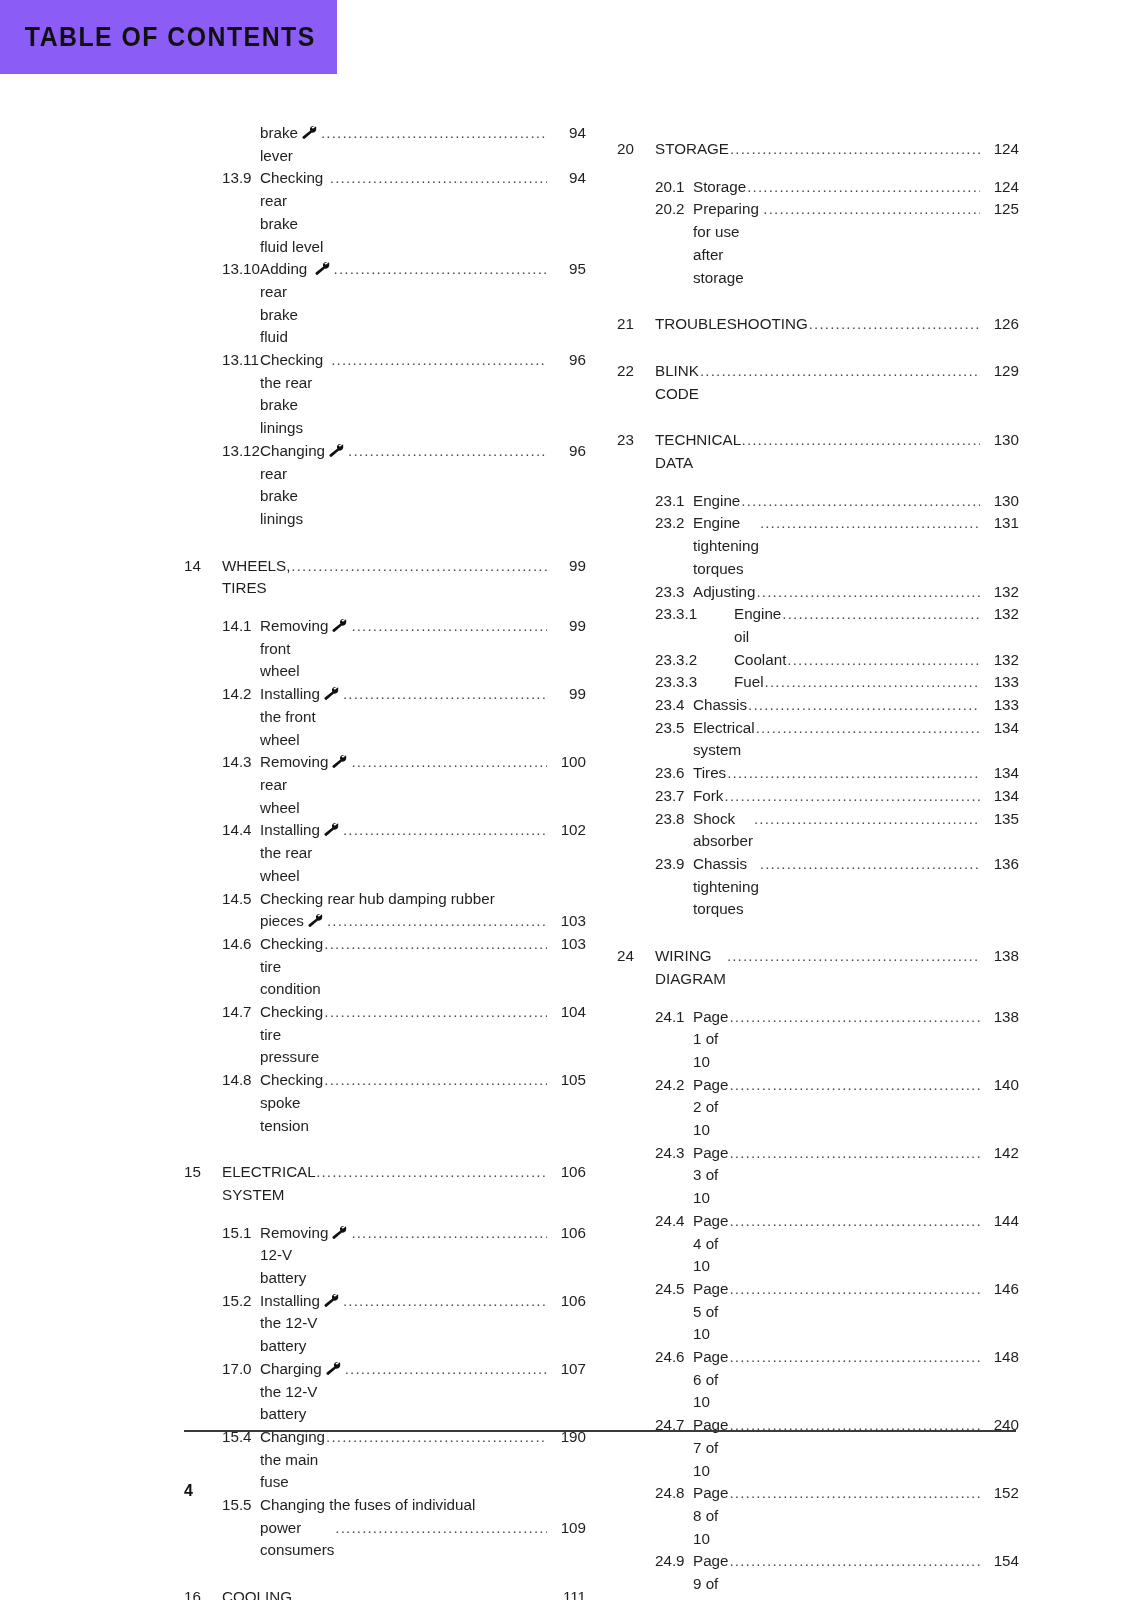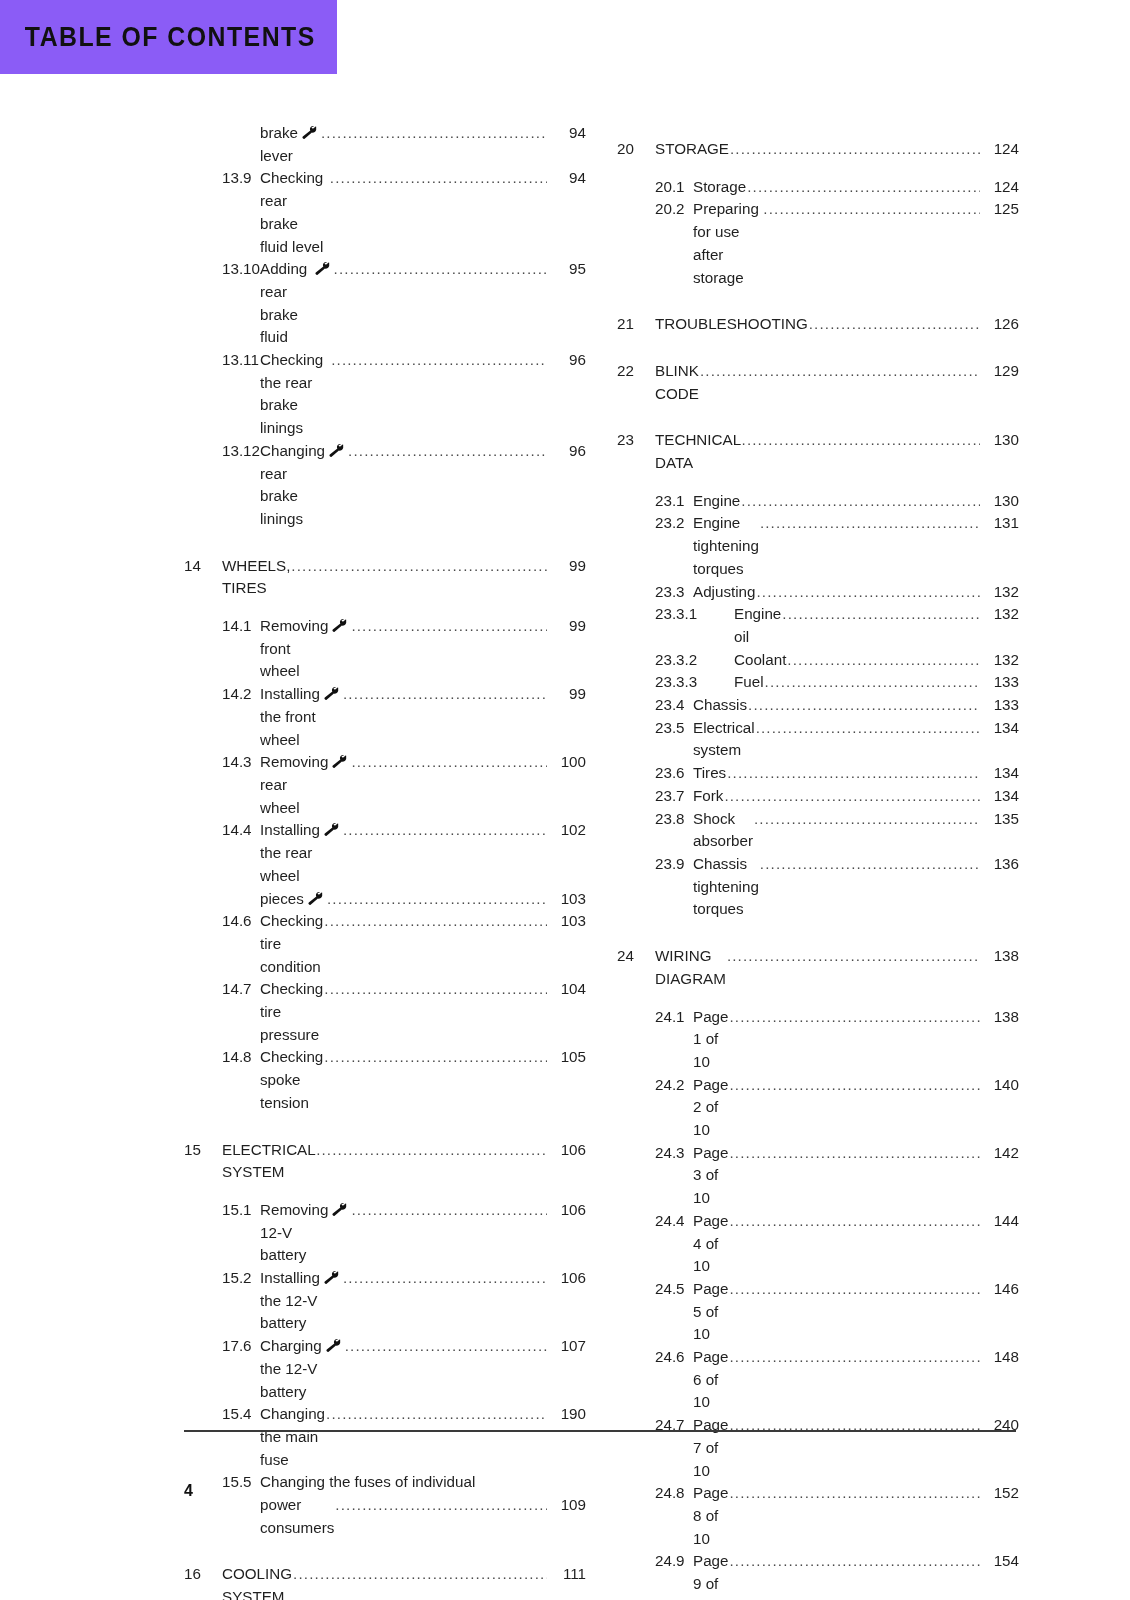--- a/index.html
+++ b/index.html
@@ -301,20 +301,24 @@
             <span class="wrench">
               <svg viewBox="0 0 16 14" width="15" height="13" aria-hidden="true">
                 <path fill="#111111" d="M15.2 1.0c-.15-.5-.6-.35-.9-.1L12.0 2.6c-.35.3-.8.25-1.05-.05l-.5-.6c-.25-.3-.2-.75.15-1.0L12.8.35C13.1.1 13.0-.3 12.5-.3 10.6-.3 8.9 1.0 8.55 2.8c-.15.8.0 1.5.35 2.1L.8 11.3c-.5.4-.6 1.1-.2 1.6l.5.6c.4.5 1.15.55 1.65.15L10.6 7.0c.6.25 1.3.3 2.0.1 1.75-.5 2.9-2.3 2.6-4.1z"></path>
               </svg>
             </span>
             <span class="leader">........................................................................................................................</span>
             <span class="pageno">102</span>
           </span>
         </div>
         <div class="entry lvl2 twoline">
+          <div class="rowA">
+            <span class="num">14.5</span>
+            <span class="txt">Checking rear hub damping rubber</span>
+          </div>
           <div class="rowB">
             <span class="spacer"></span>
             <span class="txt">pieces</span>
             <span class="wrench">
               <svg viewBox="0 0 16 14" width="15" height="13" aria-hidden="true">
                 <path fill="#111111" d="M15.2 1.0c-.15-.5-.6-.35-.9-.1L12.0 2.6c-.35.3-.8.25-1.05-.05l-.5-.6c-.25-.3-.2-.75.15-1.0L12.8.35C13.1.1 13.0-.3 12.5-.3 10.6-.3 8.9 1.0 8.55 2.8c-.15.8.0 1.5.35 2.1L.8 11.3c-.5.4-.6 1.1-.2 1.6l.5.6c.4.5 1.15.55 1.65.15L10.6 7.0c.6.25 1.3.3 2.0.1 1.75-.5 2.9-2.3 2.6-4.1z"></path>
               </svg>
             </span>
             <span class="leader">........................................................................................................................</span>
             <span class="pageno">103</span>
@@ -372,21 +376,21 @@
             <span class="wrench">
               <svg viewBox="0 0 16 14" width="15" height="13" aria-hidden="true">
                 <path fill="#111111" d="M15.2 1.0c-.15-.5-.6-.35-.9-.1L12.0 2.6c-.35.3-.8.25-1.05-.05l-.5-.6c-.25-.3-.2-.75.15-1.0L12.8.35C13.1.1 13.0-.3 12.5-.3 10.6-.3 8.9 1.0 8.55 2.8c-.15.8.0 1.5.35 2.1L.8 11.3c-.5.4-.6 1.1-.2 1.6l.5.6c.4.5 1.15.55 1.65.15L10.6 7.0c.6.25 1.3.3 2.0.1 1.75-.5 2.9-2.3 2.6-4.1z"></path>
               </svg>
             </span>
             <span class="leader">........................................................................................................................</span>
             <span class="pageno">106</span>
           </span>
         </div>
         <div class="entry lvl2">
-          <span class="num">17.6</span>
+          <span class="num">17.0</span>
           <span class="txt-wrap">
             <span class="txt">Charging the 12-V battery</span>
             <span class="wrench">
               <svg viewBox="0 0 16 14" width="15" height="13" aria-hidden="true">
                 <path fill="#111111" d="M15.2 1.0c-.15-.5-.6-.35-.9-.1L12.0 2.6c-.35.3-.8.25-1.05-.05l-.5-.6c-.25-.3-.2-.75.15-1.0L12.8.35C13.1.1 13.0-.3 12.5-.3 10.6-.3 8.9 1.0 8.55 2.8c-.15.8.0 1.5.35 2.1L.8 11.3c-.5.4-.6 1.1-.2 1.6l.5.6c.4.5 1.15.55 1.65.15L10.6 7.0c.6.25 1.3.3 2.0.1 1.75-.5 2.9-2.3 2.6-4.1z"></path>
               </svg>
             </span>
             <span class="leader">........................................................................................................................</span>
             <span class="pageno">107</span>
           </span>

